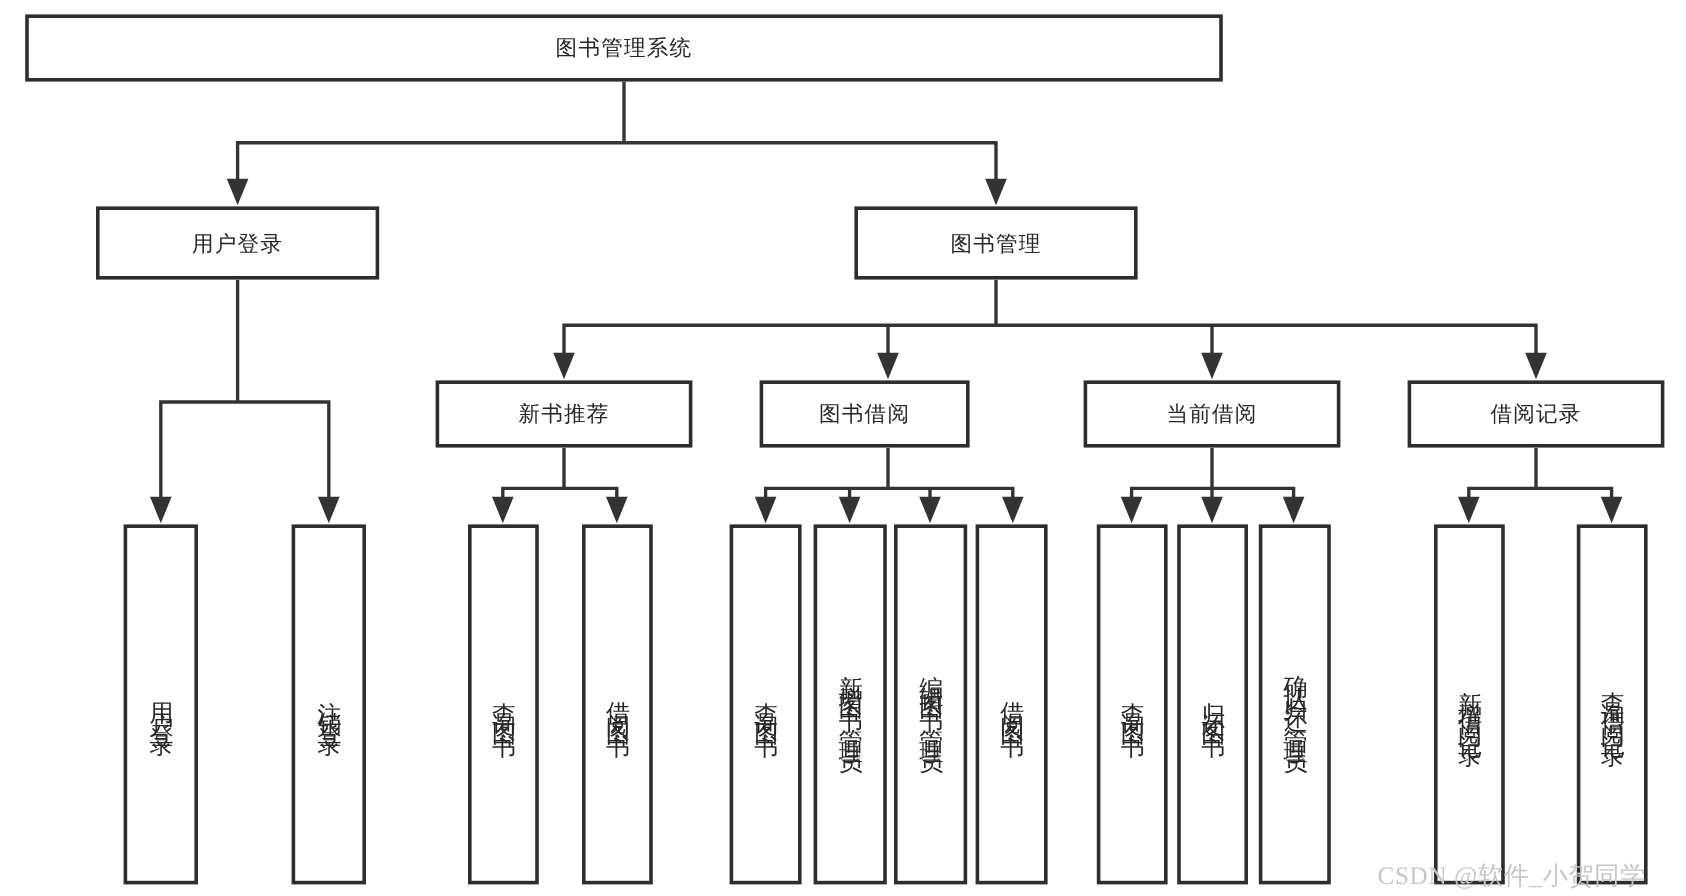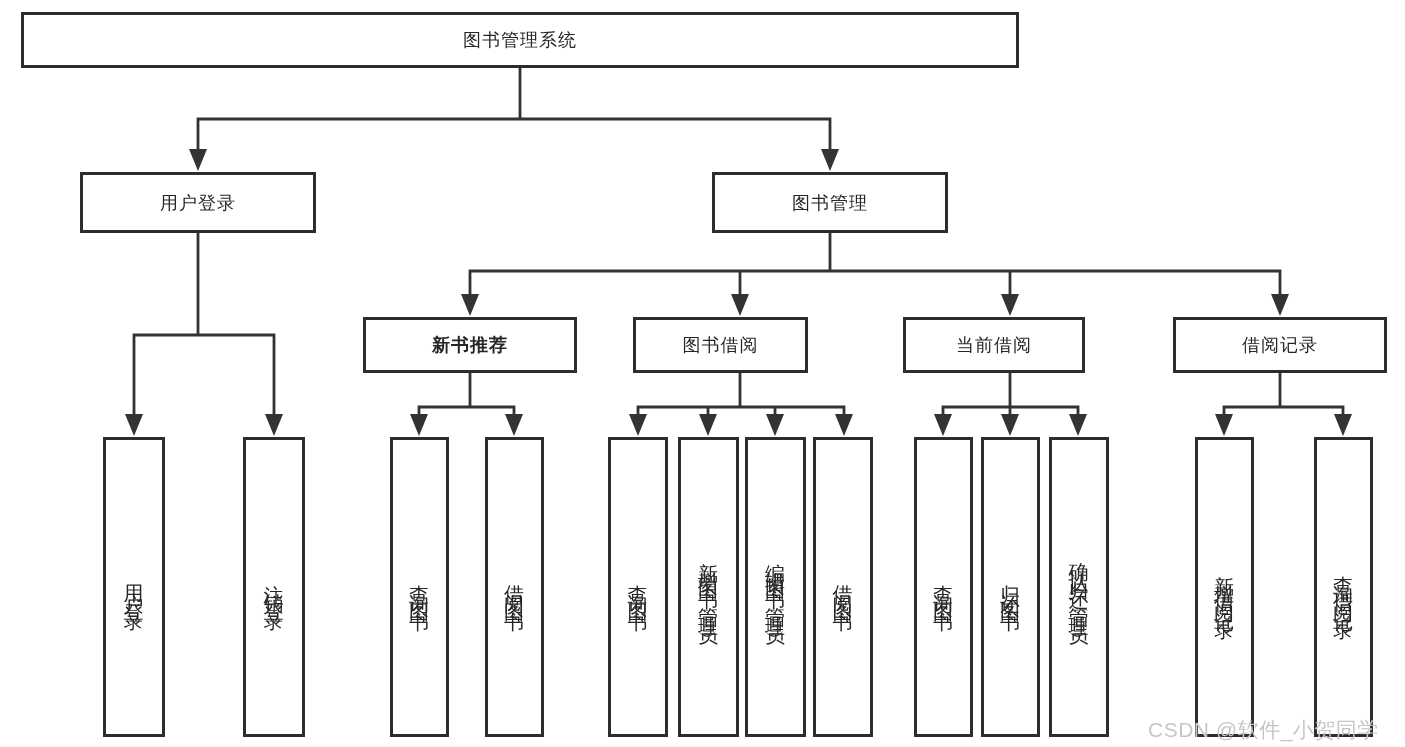--- a/index.html
+++ b/index.html
@@ -41,20 +41,21 @@
     line-height: 1;
   }
   #watermark {
     position: absolute;
     left: 1148px;
     top: 716px;
     font-size: 21px;
     letter-spacing: 0.5px;
     color: #c6c6c6;
     white-space: nowrap;
+    font-family: Liberation Serif, serif;
   }
 </style>
 </head>
 <body>
 
 <div id="canvas">
 
   <svg id="wires" viewBox="0 0 1405 747" xmlns="http://www.w3.org/2000/svg">
     <g stroke="#333333" stroke-width="2.8" fill="none">
 
@@ -105,23 +106,23 @@
       <path d="M1224 436 L1215 414 L1233 414 Z"></path>
       <path d="M1343 436 L1334 414 L1352 414 Z"></path>
     </g>
   </svg>
 
   <div class="node" style="left:21px; top:12px; width:998px; height:56px;">图书管理系统</div>
 
   <div class="node" style="left:80px; top:172px; width:236px; height:61px;">用户登录</div>
   <div class="node" style="left:712px; top:172px; width:236px; height:61px;text-align:right;">图书管理</div>
 
-  <div class="node" style="left:363px; top:317px; width:214px; height:56px;font-weight:bold;">新书推荐</div>
+  <div class="node" style="left:363px; top:317px; width:214px; height:56px;">新书推荐</div>
   <div class="node" style="left:633px; top:317px; width:175px; height:56px;">图书借阅</div>
-  <div class="node" style="left:903px; top:317px; width:182px; height:56px;">当前借阅</div>
+  <div class="node" style="left:903px; top:317px; width:214px; height:56px;">当前借阅</div>
   <div class="node" style="left:1173px; top:317px; width:214px; height:56px;">借阅记录</div>
 
   <div class="node leaf" style="left:103px; top:437px; width:62px; height:300px;">
     <span class="vtext">用户登录</span>
   </div>
   <div class="node leaf" style="left:243px; top:437px; width:62px; height:300px;">
     <span class="vtext">注销登录</span>
   </div>
 
   <div class="node leaf" style="left:390px; top:437px; width:59px; height:300px;">

